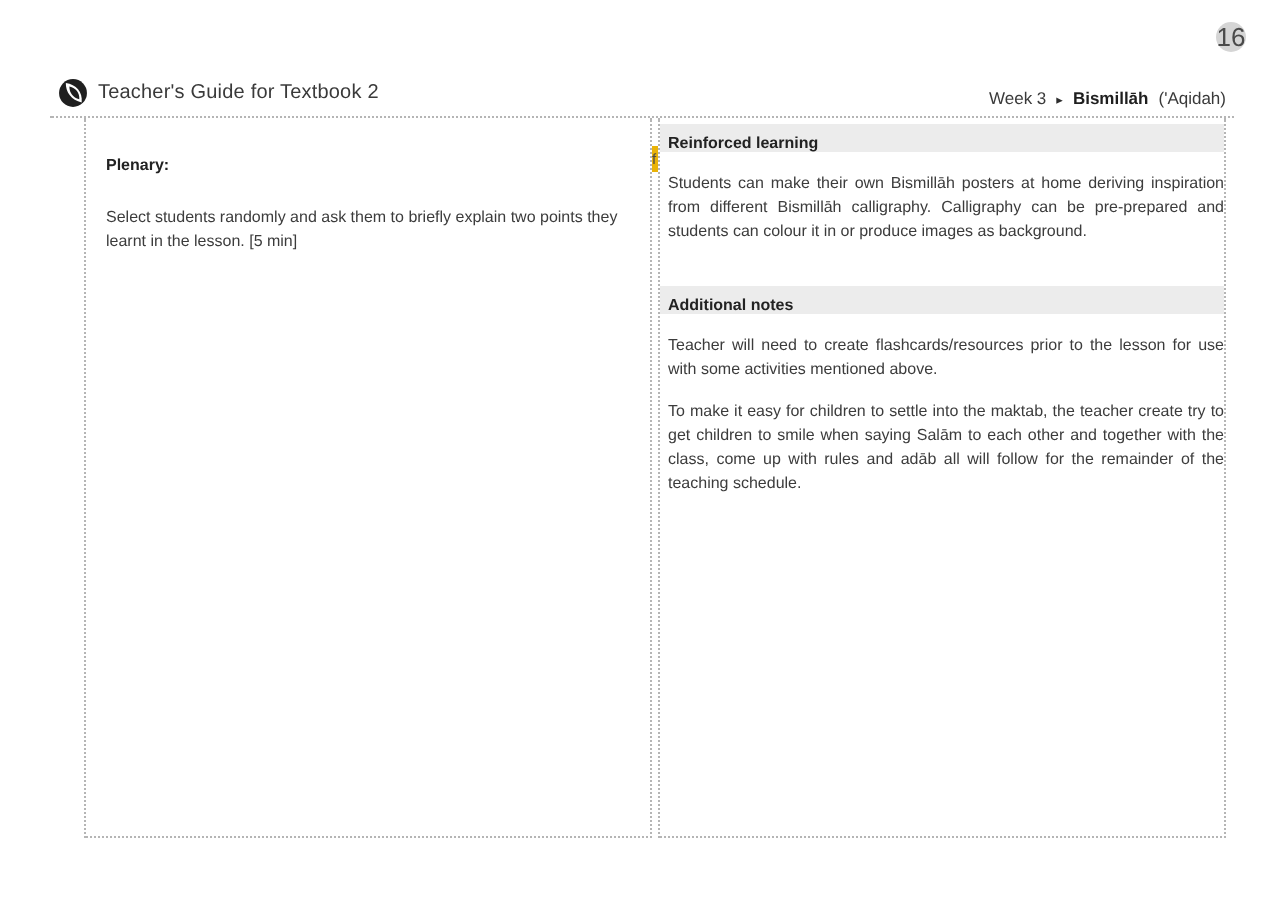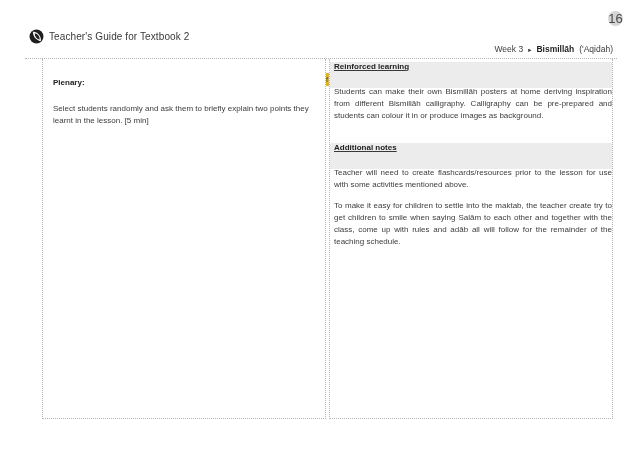--- a/index.html
+++ b/index.html
@@ -6,21 +6,21 @@
   html,body { background:#e9e9e9; }
   .page {
     position:relative;
     width:640px; height:449px;
     background:#ffffff;
     font-family:"Liberation Sans", sans-serif;
     color:#383838;
     overflow:hidden;
   }
   
-  .brand { position:absolute; left:29px; top:29px; display:flex; align-items:center; gap:5px; }
+  .brand { position:absolute; left:29px; top:39px; display:flex; align-items:center; gap:5px; }
   .brand svg { display:block; width:15px; height:15px; }
   .brand-title { font-size:10px; color:#3a3a3a; letter-spacing:0.1px; }
 
   .pagination-pill {
     position:absolute; left:308px; top:41px;
     min-width:34px; height:13px; padding:0 6px;
     background:#eab308; border-radius:7px;
     display:flex; align-items:center; justify-content:center;
     font-size:7.5px; color:#4a4a4a;margin-top:32px;
   }
@@ -57,23 +57,23 @@
   .plenary-heading {
     position:absolute; left:10px; top:19px;
     font-size:8px; font-weight:bold; color:#222;
   }
   .plenary-body {
     position:absolute; left:10px; right:8px; top:44px;
     font-size:8px; line-height:12px; color:#3c3c3c;
   }
 
   .section-bar {
-    position:absolute; left:0; right:0; height:26px;
+    position:absolute; left:0; right:0; height:14px;
     background:#ececec;
-    display:flex; align-items:flex-start; padding-left:4px;text-decoration:underline;
+    display:flex; align-items:flex-end; padding-left:4px;
   }
   .section-bar .section-heading { font-size:8px; font-weight:bold; color:#222; }
   .bar-1 { top:3px; }
   .bar-2 { top:84px; }
 
   .rp-para {
     position:absolute; left:4px; right:0;
     font-size:8px; line-height:12px; color:#3c3c3c;
     text-align:justify; text-justify:inter-word;
   }

